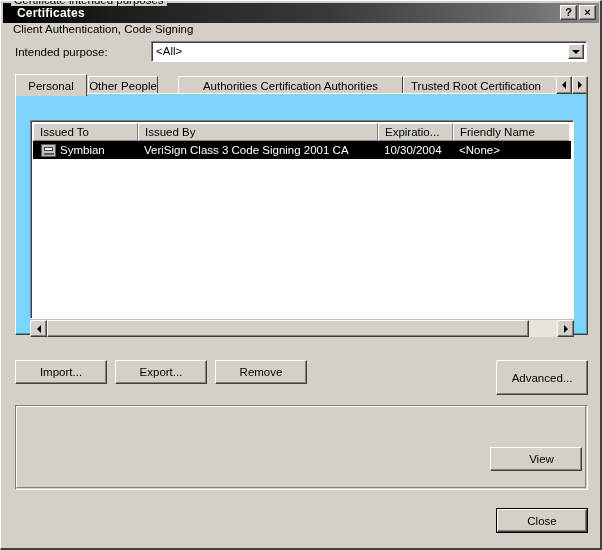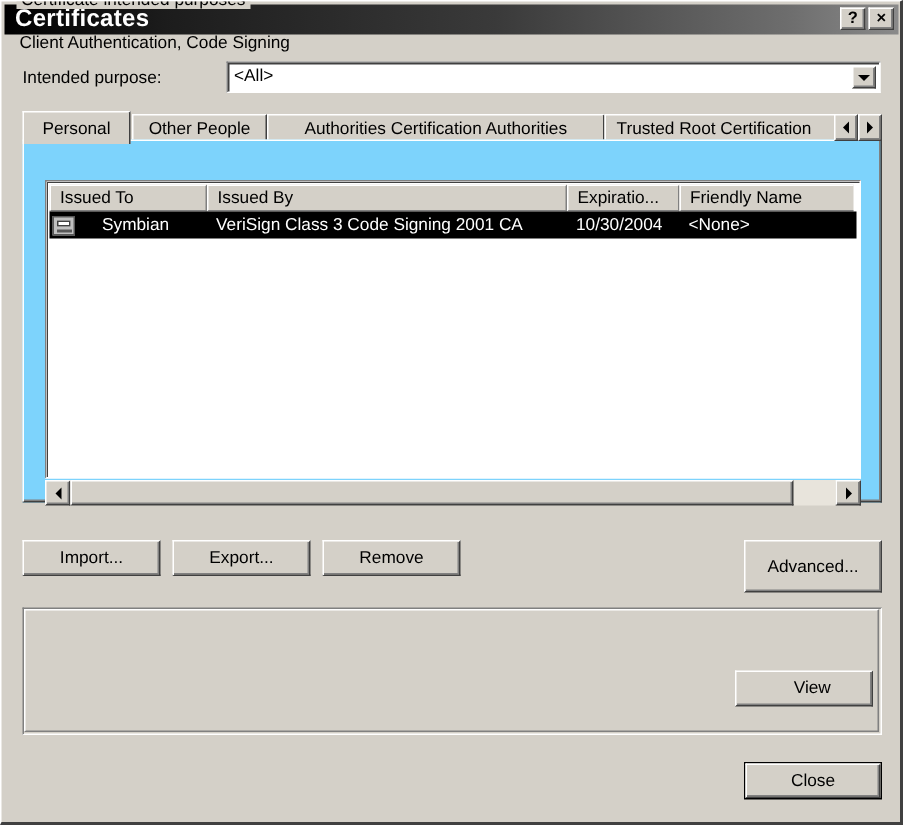--- a/index.html
+++ b/index.html
@@ -30,22 +30,22 @@
     position: absolute;
     left: 2px; top: 2px;
     width: 596px; height: 20px;
     background: linear-gradient(to right, #000000 0%, #1c1c1c 18%, #3a3a3a 55%, #6e6e6e 88%, #8a8a8a 100%);
     display: flex;
     align-items: center;
   }
   #title-text {
     color: #ffffff;
     font-weight: bold;
-    font-size: 16px;
-    margin-left: 7px;
+    font-size: 12px;
+    margin-left: 14px;
     letter-spacing: 0.2px;
     white-space: nowrap;
   }
   .tb-buttons {
     position: absolute;
     right: 3px; top: 2px;
     display: flex;
     gap: 2px;
   }
   .tb-btn {
@@ -230,21 +230,21 @@
   }
   .cell {
     height: 18px;
     display: flex;
     align-items: center;
     font-size: 11.5px;
     white-space: nowrap;
     overflow: hidden;
     box-sizing: border-box;
   }
-  .cell.first { padding-left: 2px; gap: 14px; }
+  .cell.first { padding-left: 8px; }
   .cell.pad { padding-left: 6px; }
   .cert-icon {
     width: 15px; height: 13px;
     margin-right: 4px;
     flex: 0 0 auto;
     position: relative;
     background: #c0c0c0;
     border: 1px solid #585858;
     box-sizing: border-box;
   }
@@ -392,21 +392,21 @@
     <div id="purpose-value">&lt;All&gt;</div>
     <div id="purpose-arrow-btn">
       <div class="arrow-dn"></div>
     </div>
   </div>
 
   <div id="tabstrip">
     <div class="tab selected" style="left:0px;width:72px;">
       <span>Personal</span>
     </div>
-    <div class="tab" style="left:73px;width:90px;">
+    <div class="tab" style="left:73px;width:70px;">
       <span>Other People</span>
     </div>
     <div class="tab" style="left:163px;width:225px;">
       <span>Authorities Certification Authorities</span>
     </div>
     <div class="tab" style="left:388px;width:156px;justify-content:flex-start;">
       <span>Trusted Root Certification</span>
     </div>
     <div id="tab-scroll">
       <div class="tab-scroll-btn">

